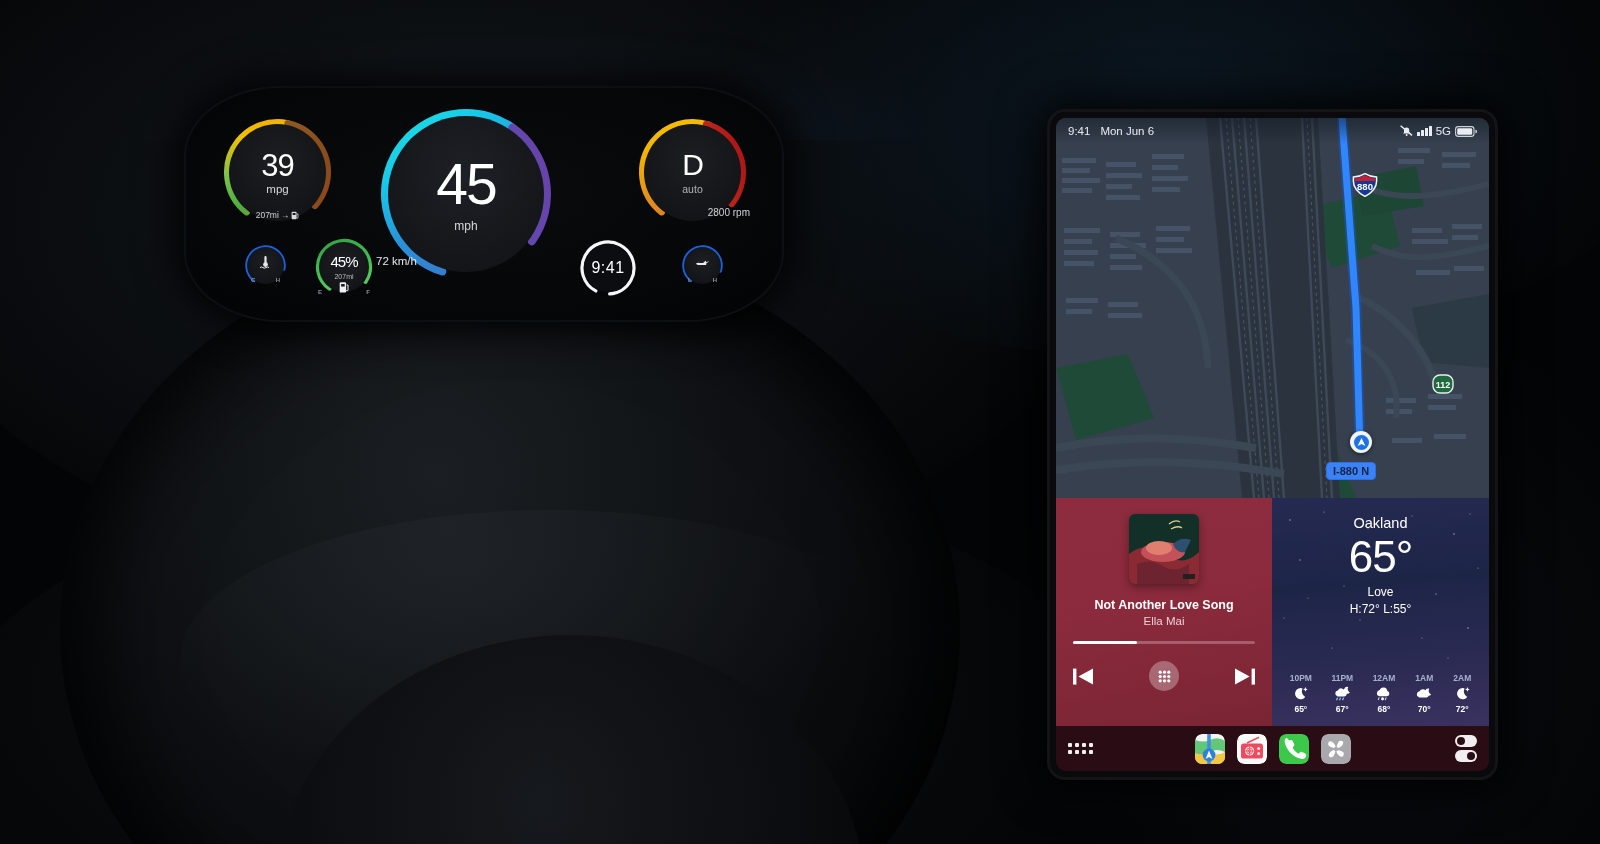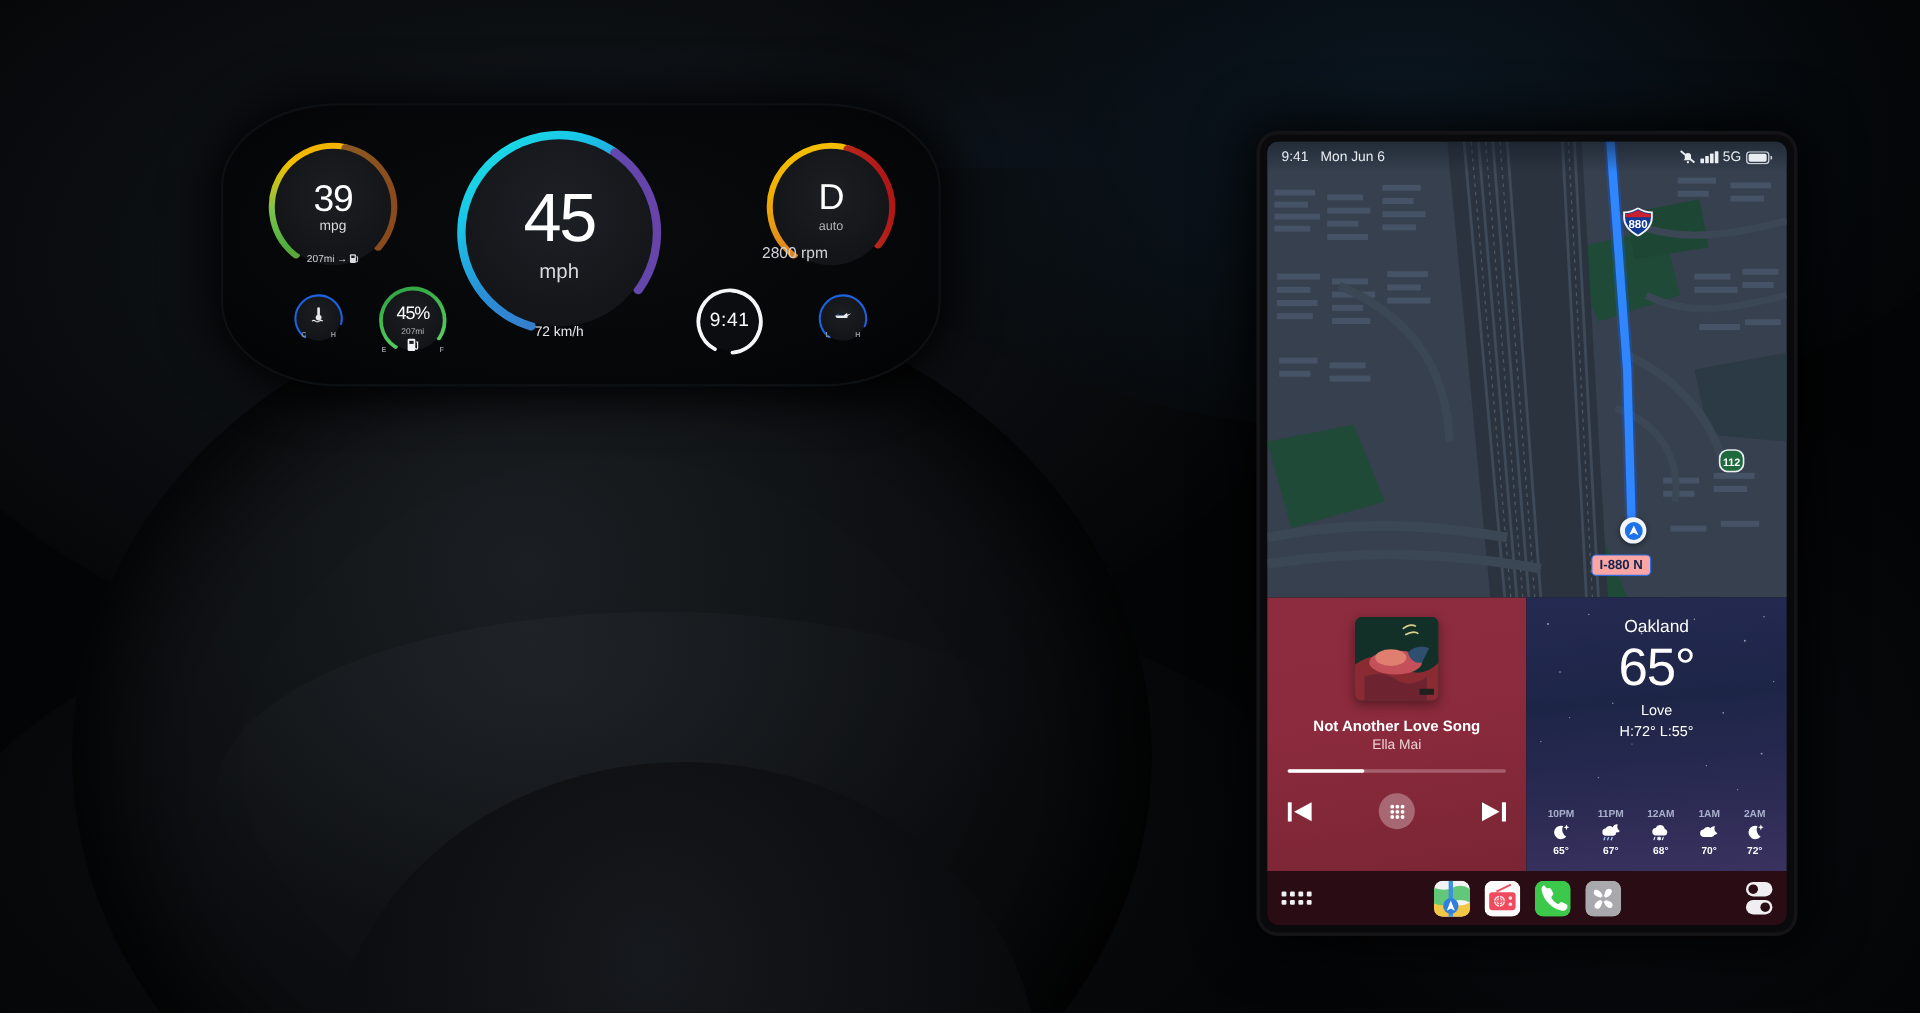--- a/index.html
+++ b/index.html
@@ -79,29 +79,29 @@
   #g-mpg { left:34px; top:27px; width:115px; height:115px; }
   #g-mpg .big-val { font-size:31px; margin-bottom:3px; }
   #g-mpg .unit { font-size:11.5px; }
   #g-mpg .sub { bottom:10px; left:0; right:0; font-size:8.5px; display:flex;
     align-items:center; justify-content:center; gap:2px; }
 
   
   #g-speed { left:190px; top:16px; width:180px; height:180px; }
   #g-speed .face { background:radial-gradient(circle at 50% 38%, #1d2025 0%, #15171b 62%, #101215 100%); }
   #g-speed .big-val { font-size:57px; letter-spacing:-2px; margin-bottom:7px; }
-  #g-speed .unit { font-size:17px; }
-  #g-speed .sub { bottom:1px; left:0; right:0; font-size:11.5px; text-align:center;
+  #g-speed .unit { font-size:12px; }
+  #g-speed .sub { bottom:17px; left:0; right:0; font-size:11.5px; text-align:left;
     color:#e6e9ec; font-weight:500; }
 
   
   #g-gear { left:449px; top:27px; width:115px; height:115px; }
   #g-gear .big-val { font-size:30px; margin-bottom:4px; }
   #g-gear .unit { font-size:10.5px; color:#aeb3b9; }
-  #g-gear .sub { bottom:12px; left:0; right:0; font-size:13px; text-align:left; }
+  #g-gear .sub { bottom:12px; left:0; right:0; font-size:10px; text-align:right; }
 
   
   #g-temp { left:57px; top:155px; width:45px; height:45px; }
   #g-fuel { left:127px; top:148px; width:62px; height:62px; }
   #g-clock { left:392px; top:150px; width:60px; height:60px; }
   #g-oil  { left:494px; top:155px; width:45px; height:45px; }
   #g-fuel .big-val { font-size:15px; margin-bottom:1px; }
   #g-fuel .sub { bottom:11px; left:0; right:0; text-align:center; font-size:7px; color:#b9bdc2; }
   #g-clock .face { background:#0b0d10; }
   #g-clock .big-val { font-size:16px; letter-spacing:.5px; }
@@ -153,21 +153,21 @@
     display:flex; align-items:center; justify-content:center; }
 
   .shield { position:absolute; z-index:4; }
   #shield-880 { left:296px; top:55px; width:26px; height:24px; }
   #shield-112 { left:376px; top:256px; width:22px; height:20px; }
   #puck { position:absolute; left:294px; top:313px; z-index:5;
     width:22px; height:22px; border-radius:50%;
     background:#f2f5f8; display:flex; align-items:center; justify-content:center;
     box-shadow:0 1px 4px rgba(0,0,0,.5); }
   #road-label { position:absolute; left:270px; top:344px; z-index:5;
-    padding:2px 6px; border-radius:4px; background:#fca5a5;
+    padding:2px 6px; border-radius:4px; background:#3b82f6;
     border:1.5px solid #2f6fe0; color:#12244a; font-size:11px; font-weight:700; }
 
   
   #widgets { display:flex; height:228px; flex:none; }
   #music {
     width:216px; background:linear-gradient(170deg,#8e2c3f 0%,#8c2b3d 40%,#7a2534 100%);
     position:relative; display:flex; flex-direction:column; align-items:center;
     padding-top:16px; border-radius:0;
   }
   #album { width:70px; height:70px; border-radius:6px; overflow:hidden; position:relative;

